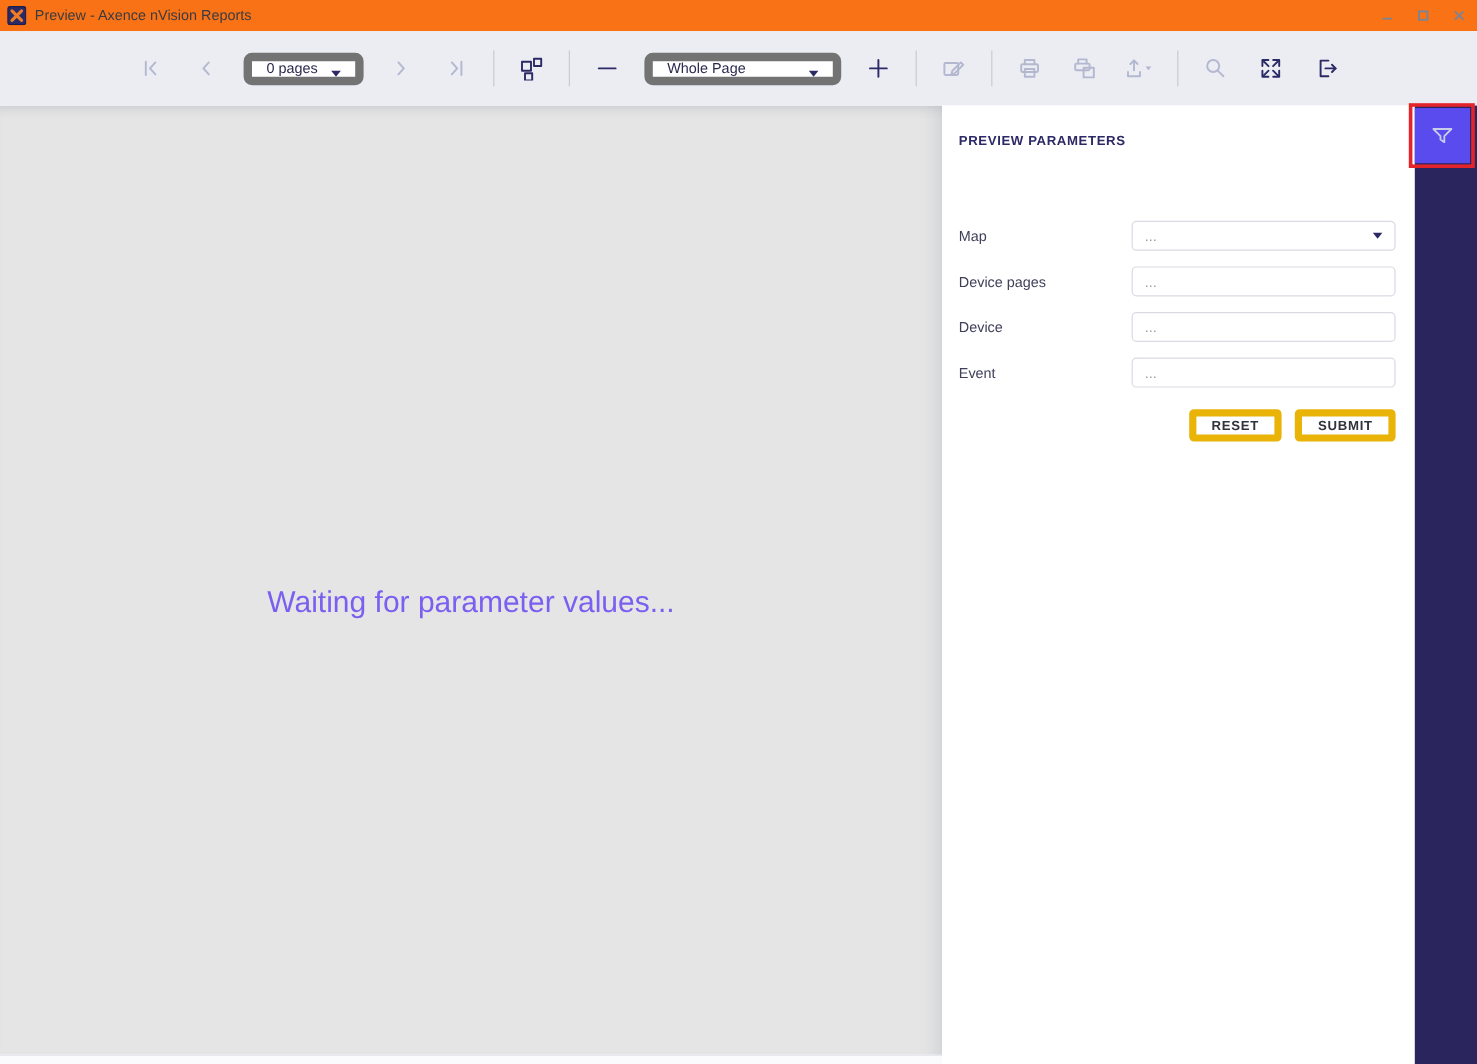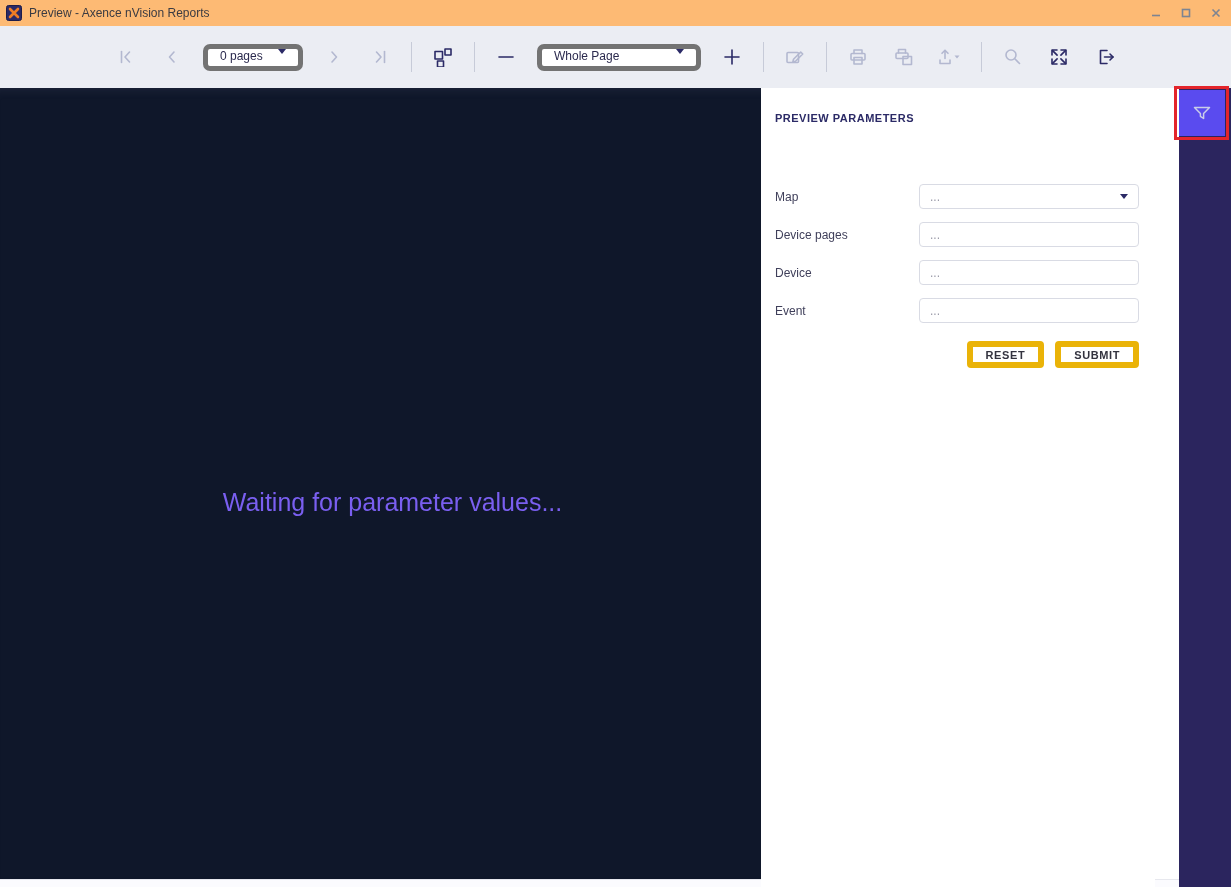--- a/index.html
+++ b/index.html
@@ -1,57 +1,57 @@
 <!DOCTYPE html>
 <html><head>
 <meta charset="utf-8">
 <style>
   * { margin:0; padding:0; box-sizing:border-box; }
   html,body { width:1231px; height:887px; overflow:hidden; }
   body { font-family:"Liberation Sans", sans-serif; position:relative; background:#fff; }
 
   
   .titlebar { position:absolute; left:0; top:0; width:1231px; height:26px;
-    background:#fdba74; display:flex; align-items:center;justify-content:flex-end; }
+    background:#f97316; display:flex; align-items:center;justify-content:flex-end; }
   .app-icon { width:16px; height:16px; margin-left:6px; display:inline-flex; }
   .title-text { margin-left:7px; font-size:12px; color:#3b3b42; }
   .win-controls { margin-left:auto; display:flex; height:100%; }
   .win-btn { width:30px; height:100%; display:flex; align-items:center; justify-content:center;
     background:transparent; border:none; cursor:pointer; }
   .win-btn svg { stroke:#7d8492; stroke-width:1.6; fill:none; }
 
   
   .toolbar { position:absolute; left:0; top:26px; width:1231px; height:62px;
     background:#ebedf3; display:flex; align-items:center; justify-content:center; gap:16px; }
   .tb-btn { width:30px; height:30px; display:flex; align-items:center; justify-content:center;
     background:transparent; border:none; cursor:pointer; flex:0 0 auto; }
   .tb-btn svg { fill:none; stroke-width:1.6; stroke-linecap:round; stroke-linejoin:round; }
   .ic-on  svg { stroke:#2b2a66; }
   .ic-off svg { stroke:#b3b8d0; }
   .sep { width:1px; height:30px; background:#c7cbd8; flex:0 0 auto; }
-  .combo { height:27px; background:#fff; border:5px solid #737373; border-radius:7px;
-    display:flex; align-items:flex-start; padding:0 12px; font-size:12px; color:#2b2a4e;
+  .combo { height:27px; background:#fff; border:7px solid #737373; border-radius:7px;
+    display:flex; align-items:flex-end; padding:0 12px; font-size:12px; color:#2b2a4e;
     cursor:pointer; flex:0 0 auto; }
   .combo-pages { width:100px; }
   .combo-zoom  { width:164px; }
   .caret { width:0; height:0; border-left:4px solid transparent; border-right:4px solid transparent;
     border-top:5px solid #2b2a66; margin-left:auto; }
 
   
   .preview-area { position:absolute; left:0; top:88px; width:785px; height:791px;
-    background:#0f172a;
+    background:#e5e5e5;
     box-shadow: inset 0 10px 10px -8px rgba(90,95,125,.20), inset -16px 0 16px -13px rgba(90,95,125,.16); }
   .waiting-msg { position:absolute; left:0; top:400px; width:100%; text-align:center;
     font-size:25px; color:#7a5ff0; }
 
   .bottom-strip { position:absolute; left:0; top:879px; width:1179px; height:8px;
     background:#fbfbfe; border-top:1px solid #e7e8ee; }
 
   
-  .params-panel { position:absolute; left:761px; top:88px; width:394px; height:799px; background:#fff; }
+  .params-panel { position:absolute; left:785px; top:88px; width:394px; height:799px; background:#fff; }
   .panel-title { position:absolute; left:14px; top:24px; font-size:11px; font-weight:bold;
     letter-spacing:.5px; color:#2b2a66; }
   .p-row { position:absolute; left:14px; width:364px; height:25px; display:flex; align-items:center; }
   .p-label { font-size:12px; color:#3f3f5a; flex:1; }
   .p-input { width:220px; height:25px; border:1px solid #d9dbe4; border-radius:4px; background:#fff;
     display:flex; align-items:center; padding:0 10px; font-size:12px; cursor:text; }
   .p-value { color:#2b2a66; }
   .p-placeholder { color:#9a9aa8; }
   .ellipsis-btn { margin-left:auto; display:inline-flex; cursor:pointer; }
   .p-input .caret { cursor:pointer; }

